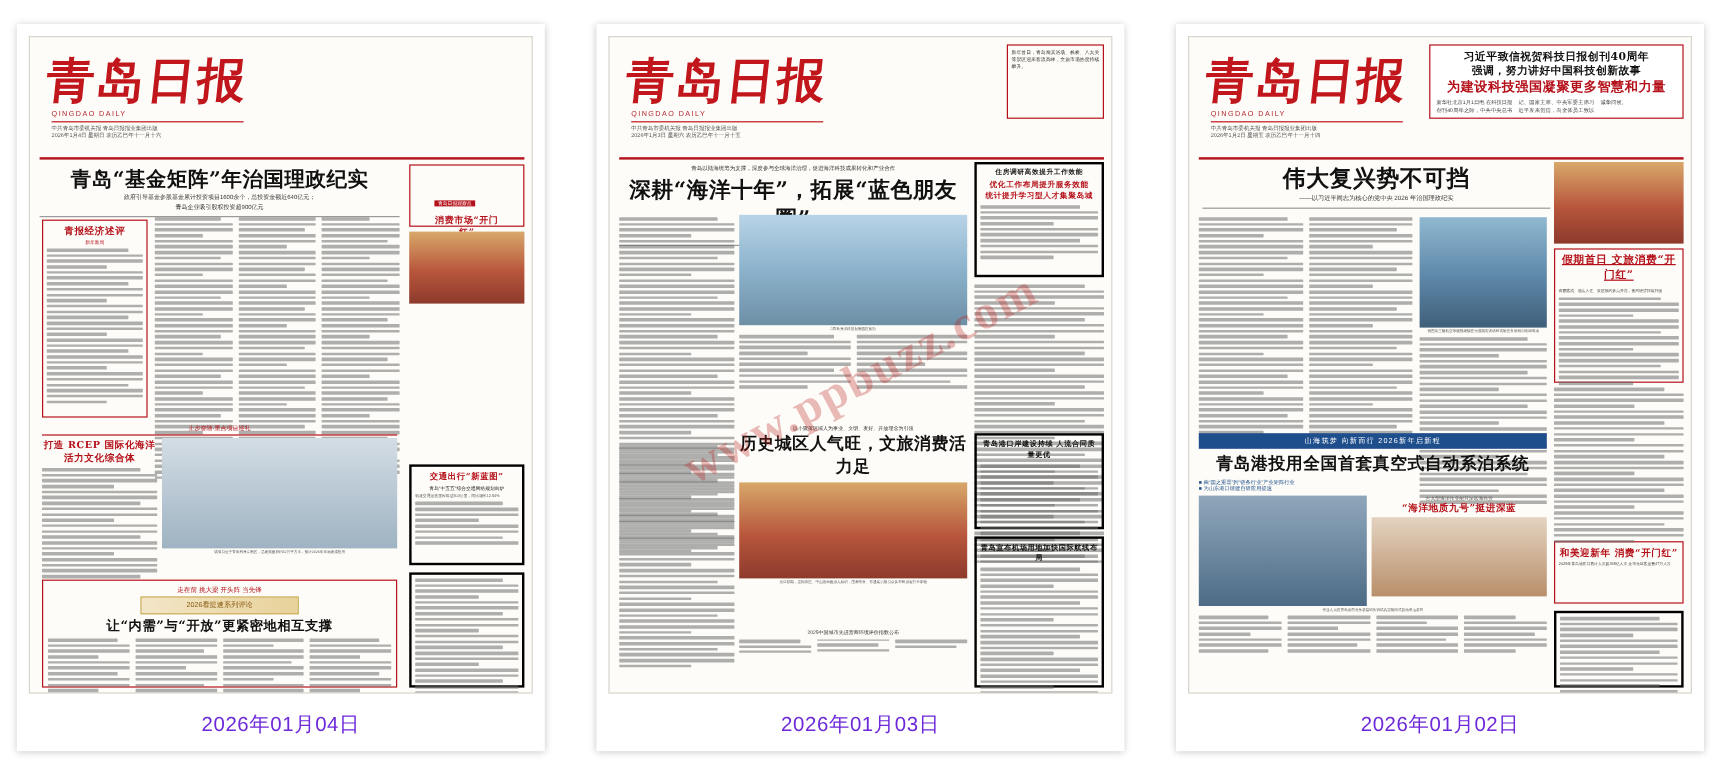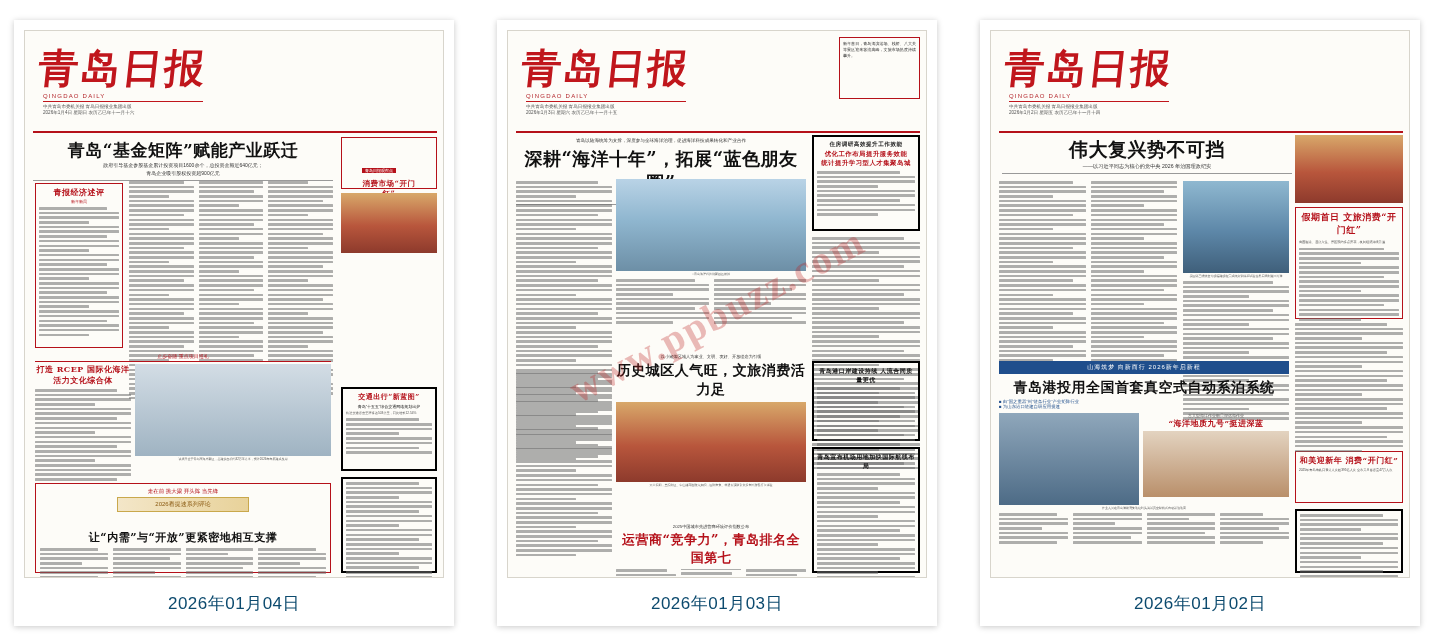--- a/index.html
+++ b/index.html
@@ -19,21 +19,21 @@
     padding-bottom:2px;
   }
   .page{
     width:420px;height:548px;margin:10px 0 4px 0;
     background:#fdfcf8;border:1px solid #d8d5cc;
     position:relative;overflow:hidden;
     box-sizing:border-box;
   }
   .date-bar{
     width:100%;height:42px;display:flex;align-items:center;justify-content:center;
-    font-size:17px;color:#0c4a6e;letter-spacing:.5px;
+    font-size:17px;color:#6d28d9;letter-spacing:.5px;
   }
   
   .masthead{
     position:absolute;left:8px;top:6px;width:404px;height:92px;
     display:flex;align-items:flex-start;
   }
   .logo-box{width:188px;height:88px;position:relative;}
   .logo-cn{
     font-family:"DejaVu Serif","Liberation Serif",serif;
     font-weight:700;color:#c0161c;font-size:40px;line-height:46px;
@@ -136,21 +136,21 @@
           <div class="logo-meta">中共青岛市委机关报  青岛日报报业集团出版</div>
           <div class="logo-meta">2026年1月4日  星期日  农历乙巳年十一月十六</div>
         </div>
       </div>
 
       <div style="position:absolute;left:8px;top:100px;width:404px;">
         <div class="rule-red"></div>
       </div>
 
       <div style="position:absolute;left:8px;top:108px;width:300px;">
-        <div class="headline" style="font-size:17px;line-height:22px;">青岛“基金矩阵”赋能产业跃迁</div>
+        <div class="headline" style="font-size:17px;line-height:22px;">青岛“基金矩阵”年治国理政纪实</div>
         <div class="subhead">政府引导基金参股基金累计投资项目1600余个，总投资金额近640亿元；</div>
         <div class="subhead">青岛企业吸引股权投资超900亿元</div>
         <div class="tline thin" style="margin-top:3px;"></div>
       </div>
 
       <div class="box" style="position:absolute;left:316px;top:106px;width:96px;height:52px;padding:20px;">
         <div class="tag" style="font-size:4px;padding:0 3px;">青岛日报观察点</div>
         <div class="headline red" style="font-size:7.5px;margin-top:3px;">消费市场“开门红”</div>
         <div style="font-size:3.2px;line-height:4.4px;color:#444;margin-top:2px;text-align:justify;">10 大重点商圈客流量同比增长，夜经济消费热力持续攀升</div>
       </div>
@@ -390,21 +390,21 @@
             <i class="m"></i>
             <i></i>
         </div>
       </div>
 
       <div class="box" style="position:absolute;left:10px;top:452px;width:296px;height:90px;padding:4px;">
         <div class="flag-strip">
           <span style="font-size:5.5px;">走在前 挑大梁 开头阵 当先锋</span>
         </div>
         <div class="goldband" style="margin:2px auto;width:130px;">2026看提速系列评论</div>
-        <div class="headline" style="font-size:11px;margin-top:18px;">让“内需”与“开放”更紧密地相互支撑</div>
+        <div class="headline" style="font-size:11px;margin-top:2px;">让“内需”与“开放”更紧密地相互支撑</div>
         <div class="col-text" style="column-count:4;margin-top:3px;">
           <div class="fake">
             <i class="m"></i>
               <i></i>
               <i></i>
               <i class="s"></i>
               <i></i>
               <i></i>
               <i class="m"></i>
               <i></i>
@@ -675,21 +675,20 @@
 
       <div style="position:absolute;left:108px;top:322px;width:190px;">
         <div class="subhead" style="font-size:4.2px;">以小聚落区域人为事业、文明、友好、开放理念为引领</div>
         <div class="headline" style="font-size:14px;line-height:19px;">历史城区人气旺，文旅消费活力足</div>
         <div class="photo ph-crowd" style="width:100%;height:80px;margin-top:3px;"></div>
         <div class="cap">元旦假期，里院街区、中山路商圈游人如织，国潮市集、非遗展演吸引众多市民游客打卡体验</div>
       </div>
 
       <div style="position:absolute;left:108px;top:492px;width:190px;">
         <div class="subhead" style="font-size:4.2px;">2025中国城市先进营商环境评价指数公布</div>
-        <div class="headline red" style="font-size:13px;line-height:18px;">运营商“竞争力”，青岛排名全国第七</div>
         <div class="col-text" style="column-count:3;margin-top:2px;">
           <div class="fake">
             <i class="m"></i>
               <i></i>
               <i></i>
               <i class="m"></i>
               <i></i>
             <i></i>
               <i class="m"></i>
           </div>
@@ -803,35 +802,43 @@
     <div class="page">
 
       <div class="masthead">
         <div class="logo-box">
           <div class="logo-cn">青岛日报</div>
           <div class="logo-en">QINGDAO DAILY</div>
           <div class="logo-rule"></div>
           <div class="logo-meta">中共青岛市委机关报  青岛日报报业集团出版</div>
           <div class="logo-meta">2026年1月2日  星期五  农历乙巳年十一月十四</div>
         </div>
+        <div class="head-right">
+          <div class="head-banner">
+            <div class="banner-title" style="font-size:9px;line-height:12px;">习近平致信祝贺科技日报创刊40周年</div>
+            <div class="banner-title" style="font-size:9px;line-height:12px;">强调，努力讲好中国科技创新故事</div>
+            <div class="banner-title red" style="font-size:11px;line-height:14px;">为建设科技强国凝聚更多智慧和力量</div>
+            <div class="banner-sub">新华社北京1月1日电 在科技日报创刊40周年之际，中共中央总书记、国家主席、中央军委主席习近平发来贺信，向全体员工致以诚挚问候。</div>
+          </div>
+        </div>
       </div>
 
       <div style="position:absolute;left:8px;top:100px;width:404px;">
         <div class="rule-red"></div>
       </div>
 
       <div style="position:absolute;left:11px;top:106px;width:290px;">
         <div class="headline" style="font-size:19px;line-height:25px;">伟大复兴势不可挡</div>
         <div class="subhead" style="font-size:5.2px;">——以习近平同志为核心的党中央 2026 年治国理政纪实</div>
         <div class="tline thin" style="margin-top:3px;"></div>
       </div>
 
       <div class="photo ph-crowd" style="position:absolute;left:304px;top:104px;width:108px;height:68px;"></div>
       <div class="box" style="position:absolute;left:304px;top:176px;width:108px;height:112px;padding:3px;">
-        <div class="headline red" style="font-size:9px;line-height:13px;">假期首日 文旅消费“开门红”</div>
+        <div class="headline red" style="font-size:9px;line-height:13px;text-decoration:underline;">假期首日 文旅消费“开门红”</div>
         <div style="font-size:3.2px;color:#444;line-height:4.6px;text-align:justify;margin-top:3px;">商圈客流、酒店入住、景区预约多点开花，夜间经济持续升温</div>
         <div class="fake" style="margin-top:3px;">
           <i class="m"></i>
             <i></i>
             <i></i>
             <i class="s"></i>
             <i></i>
             <i></i>
             <i class="m"></i>
             <i></i>

